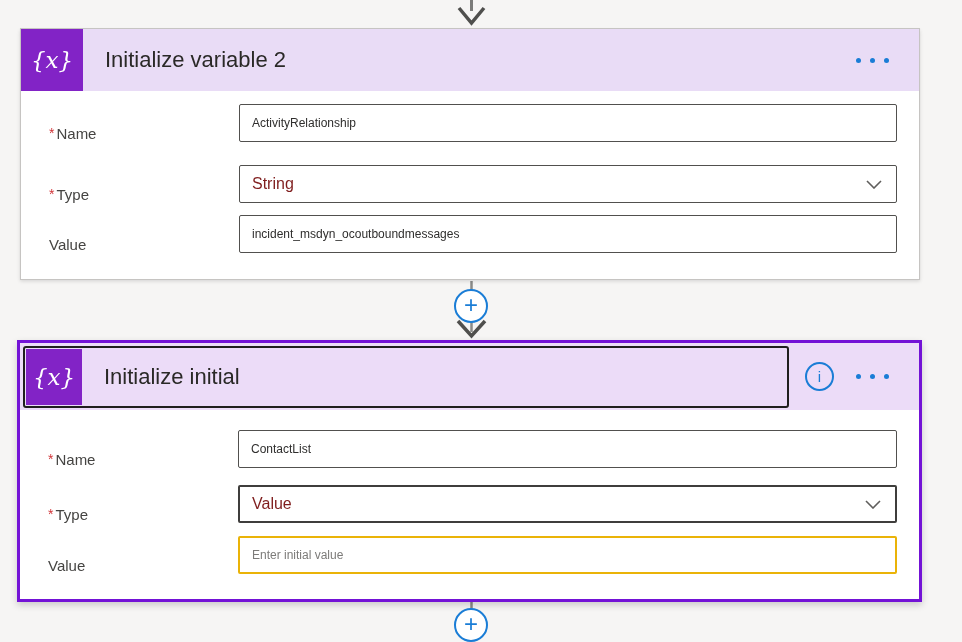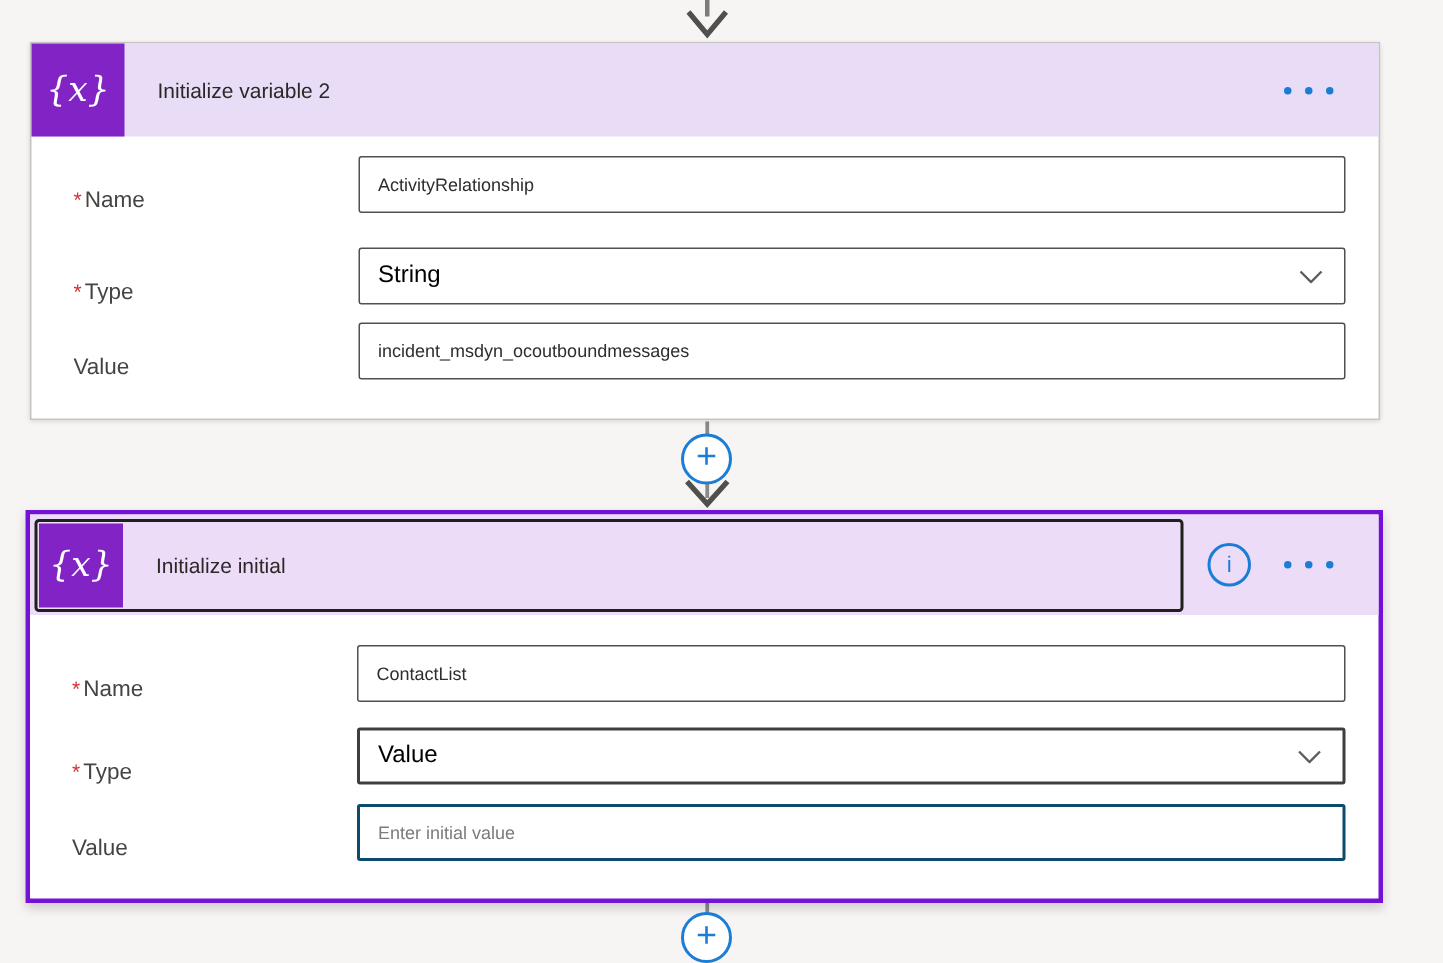--- a/index.html
+++ b/index.html
@@ -23,21 +23,21 @@
   .card1 .card-header { height:62px; background:#e9dcf6; }
   .card2 .card-header { height:67px; background:#ecdcf8; }
 
   .vicon {
     background:#8223c6; color:#fff; display:flex; align-items:center; justify-content:center;
     font-family:"DejaVu Serif", serif; font-style:italic; font-size:23px; flex:0 0 auto;
   }
   .card1 .vicon { width:62px; height:62px; }
   .card2 .vicon { width:56px; height:56px; }
 
-  .card-title { margin-left:22px; font-size:14px; color:#2a2927; white-space:nowrap; }
+  .card-title { margin-left:22px; font-size:22px; color:#2a2927; white-space:nowrap; }
 
   .focus-box {
     margin-left:3px; width:766px; height:62px; border:2px solid #201f1e; border-radius:3px;
     background:#ecdcf8; display:flex; align-items:center; padding:1px; flex:0 0 auto;
   }
 
   .info-btn {
     margin-left:16px; width:29px; height:29px; border:2px solid #1a7dd6; border-radius:50%;
     color:#1a7dd6; display:flex; align-items:center; justify-content:center;
     font-size:15px; background:transparent; cursor:pointer; flex:0 0 auto;
@@ -58,26 +58,26 @@
   }
   .req { color:#d13438; font-size:14px; vertical-align:top; margin-right:2px; }
   .ctrl { flex:1; margin-right:22px; }
 
   .textbox {
     width:100%; height:38px; border:1.5px solid #51504e; border-radius:2px;
     padding:0 12px; font-size:12px; color:#2f2e2d; background:#fff;
     font-family:"Liberation Sans", sans-serif; outline:none;
   }
   .textbox::placeholder { color:#7c7b79; }
-  .textbox.light { border:2px solid #0c4a6e; }
+  .textbox.light { border:2px solid #eab308; }
 
   .dropdown {
     height:38px; border:1.5px solid #51504e; border-radius:2px; background:#fff;
     display:flex; align-items:center; justify-content:space-between; padding:0 14px 0 12px;
-    font-size:16px; color:#000000; cursor:pointer;
+    font-size:16px; color:#7f1d1d; cursor:pointer;
   }
   .dropdown.strong { border:2px solid #3f3e3c; }
 
   
   .plus-btn {
     position:absolute; width:34px; height:34px; border:2px solid #1a7dd6; border-radius:50%;
     background:#fff; color:#1a7dd6; display:flex; align-items:center; justify-content:center;
     font-size:24px; font-weight:300; line-height:1; cursor:pointer; padding-bottom:2px;
   }
   .plus-mid { left:454px; top:289px; }

